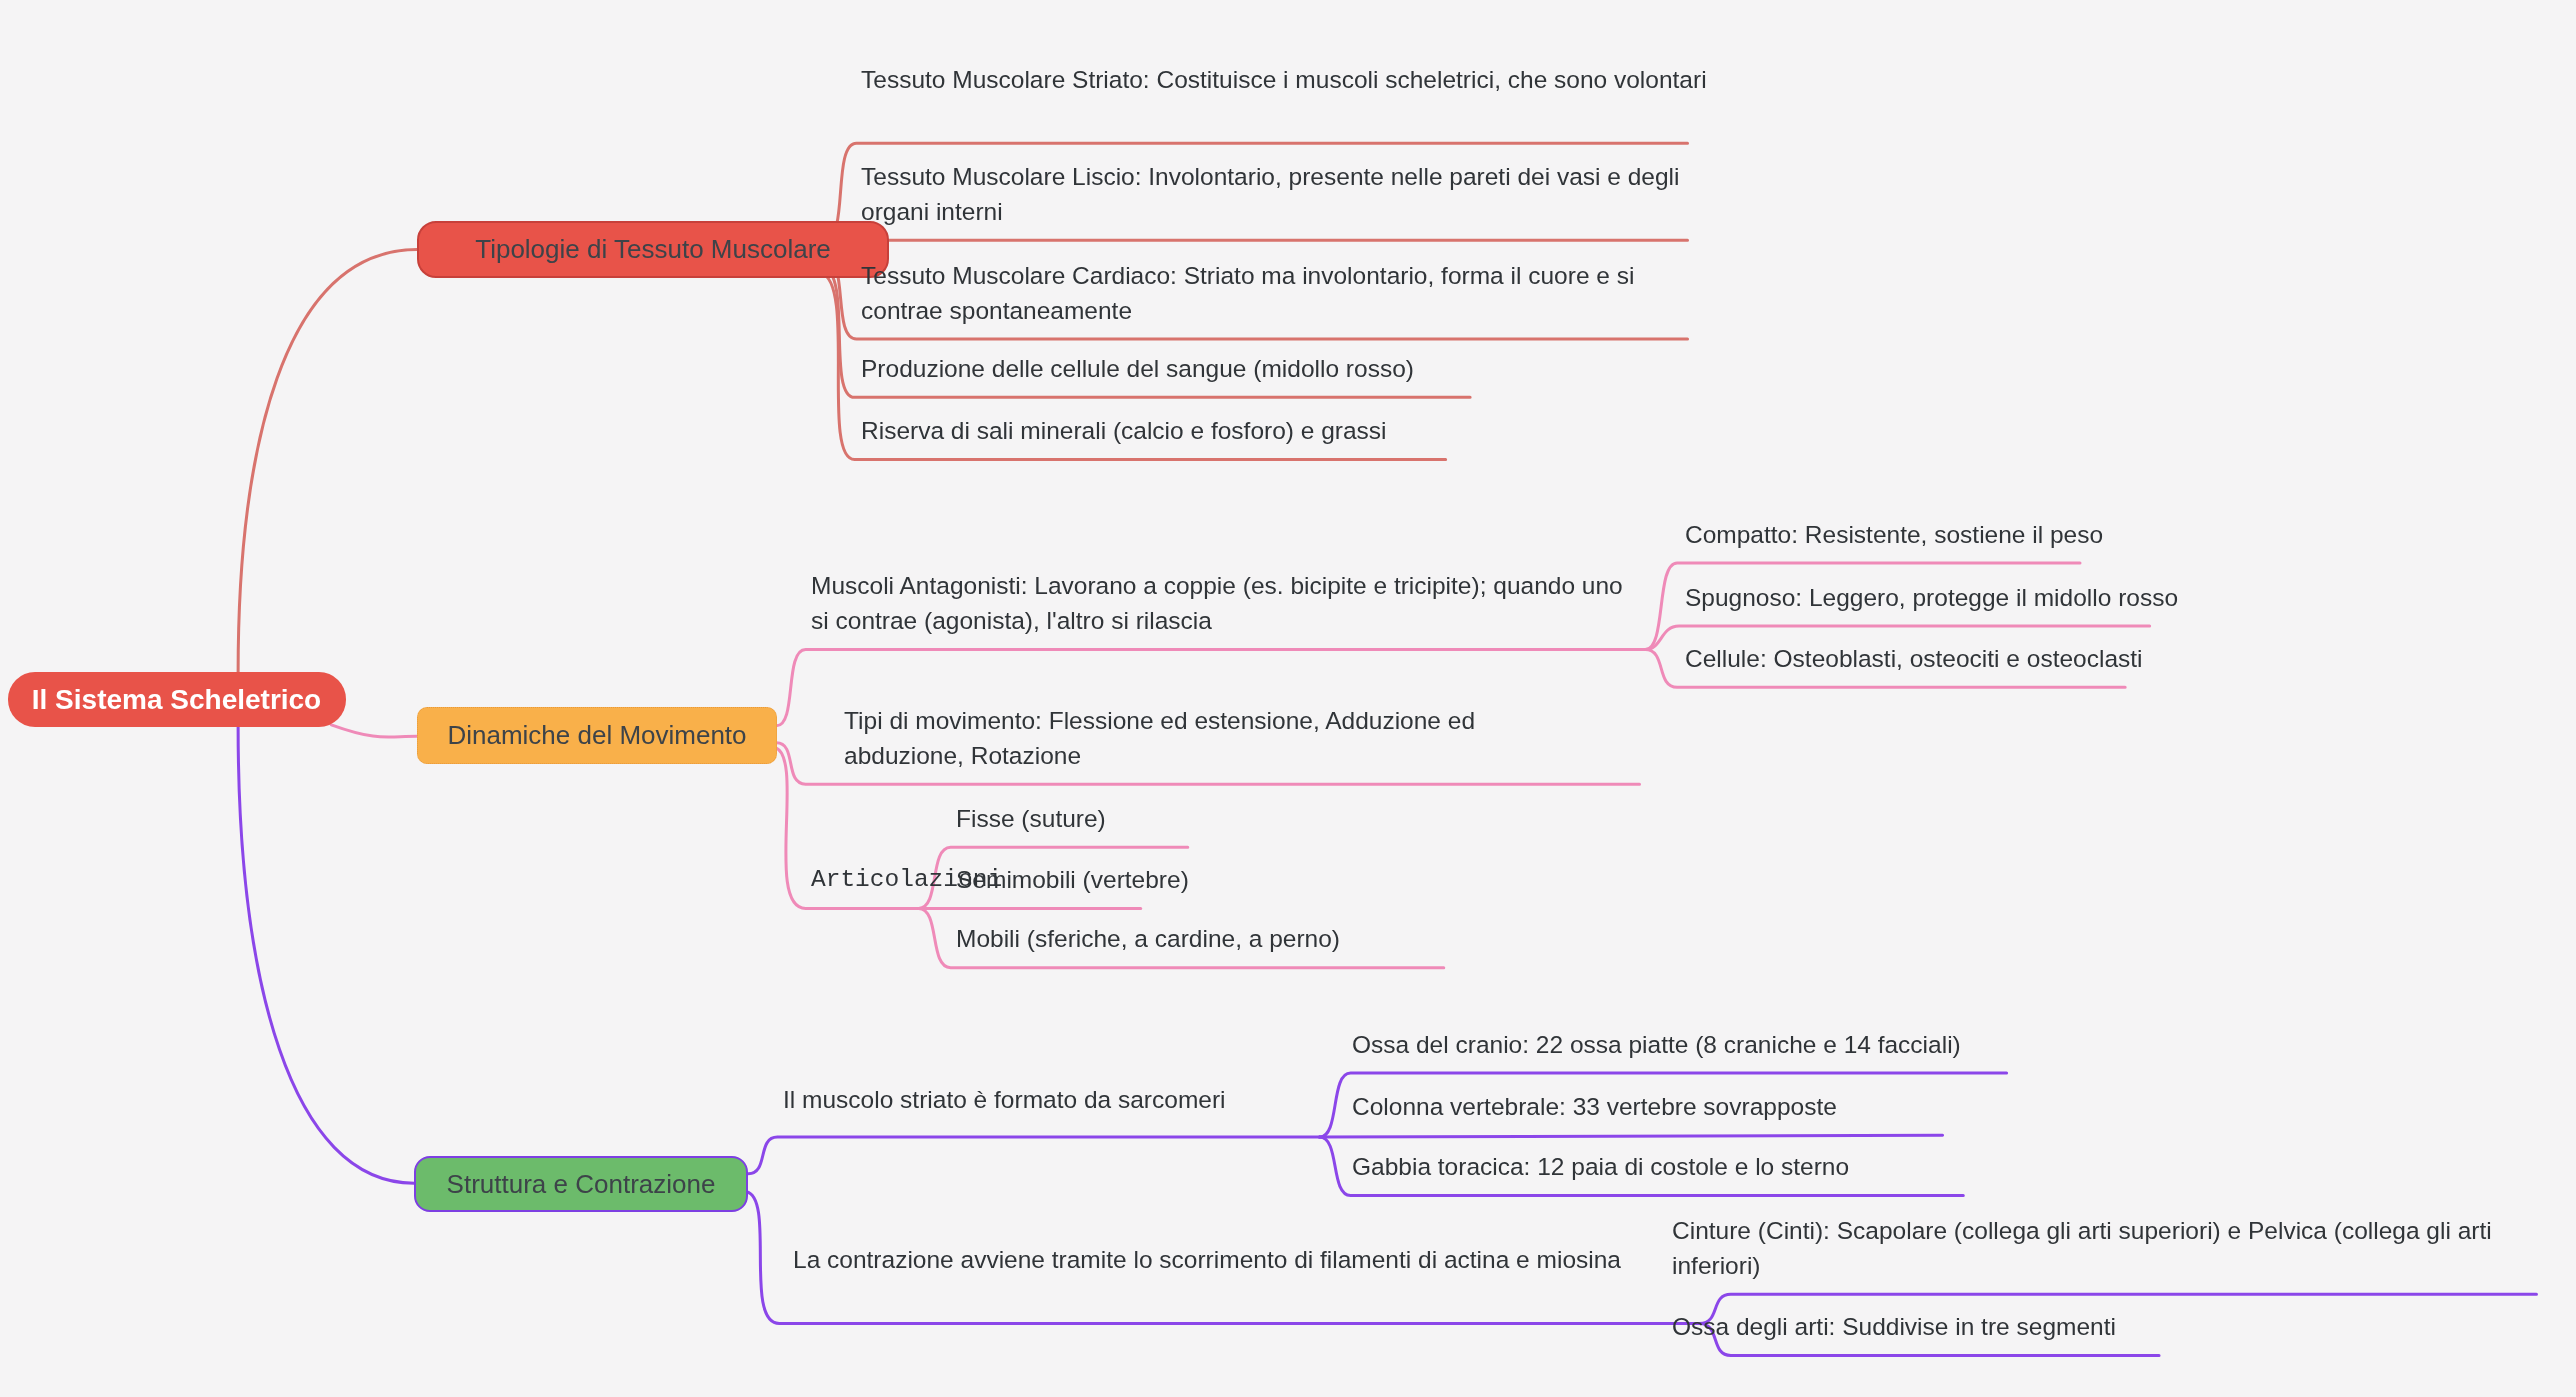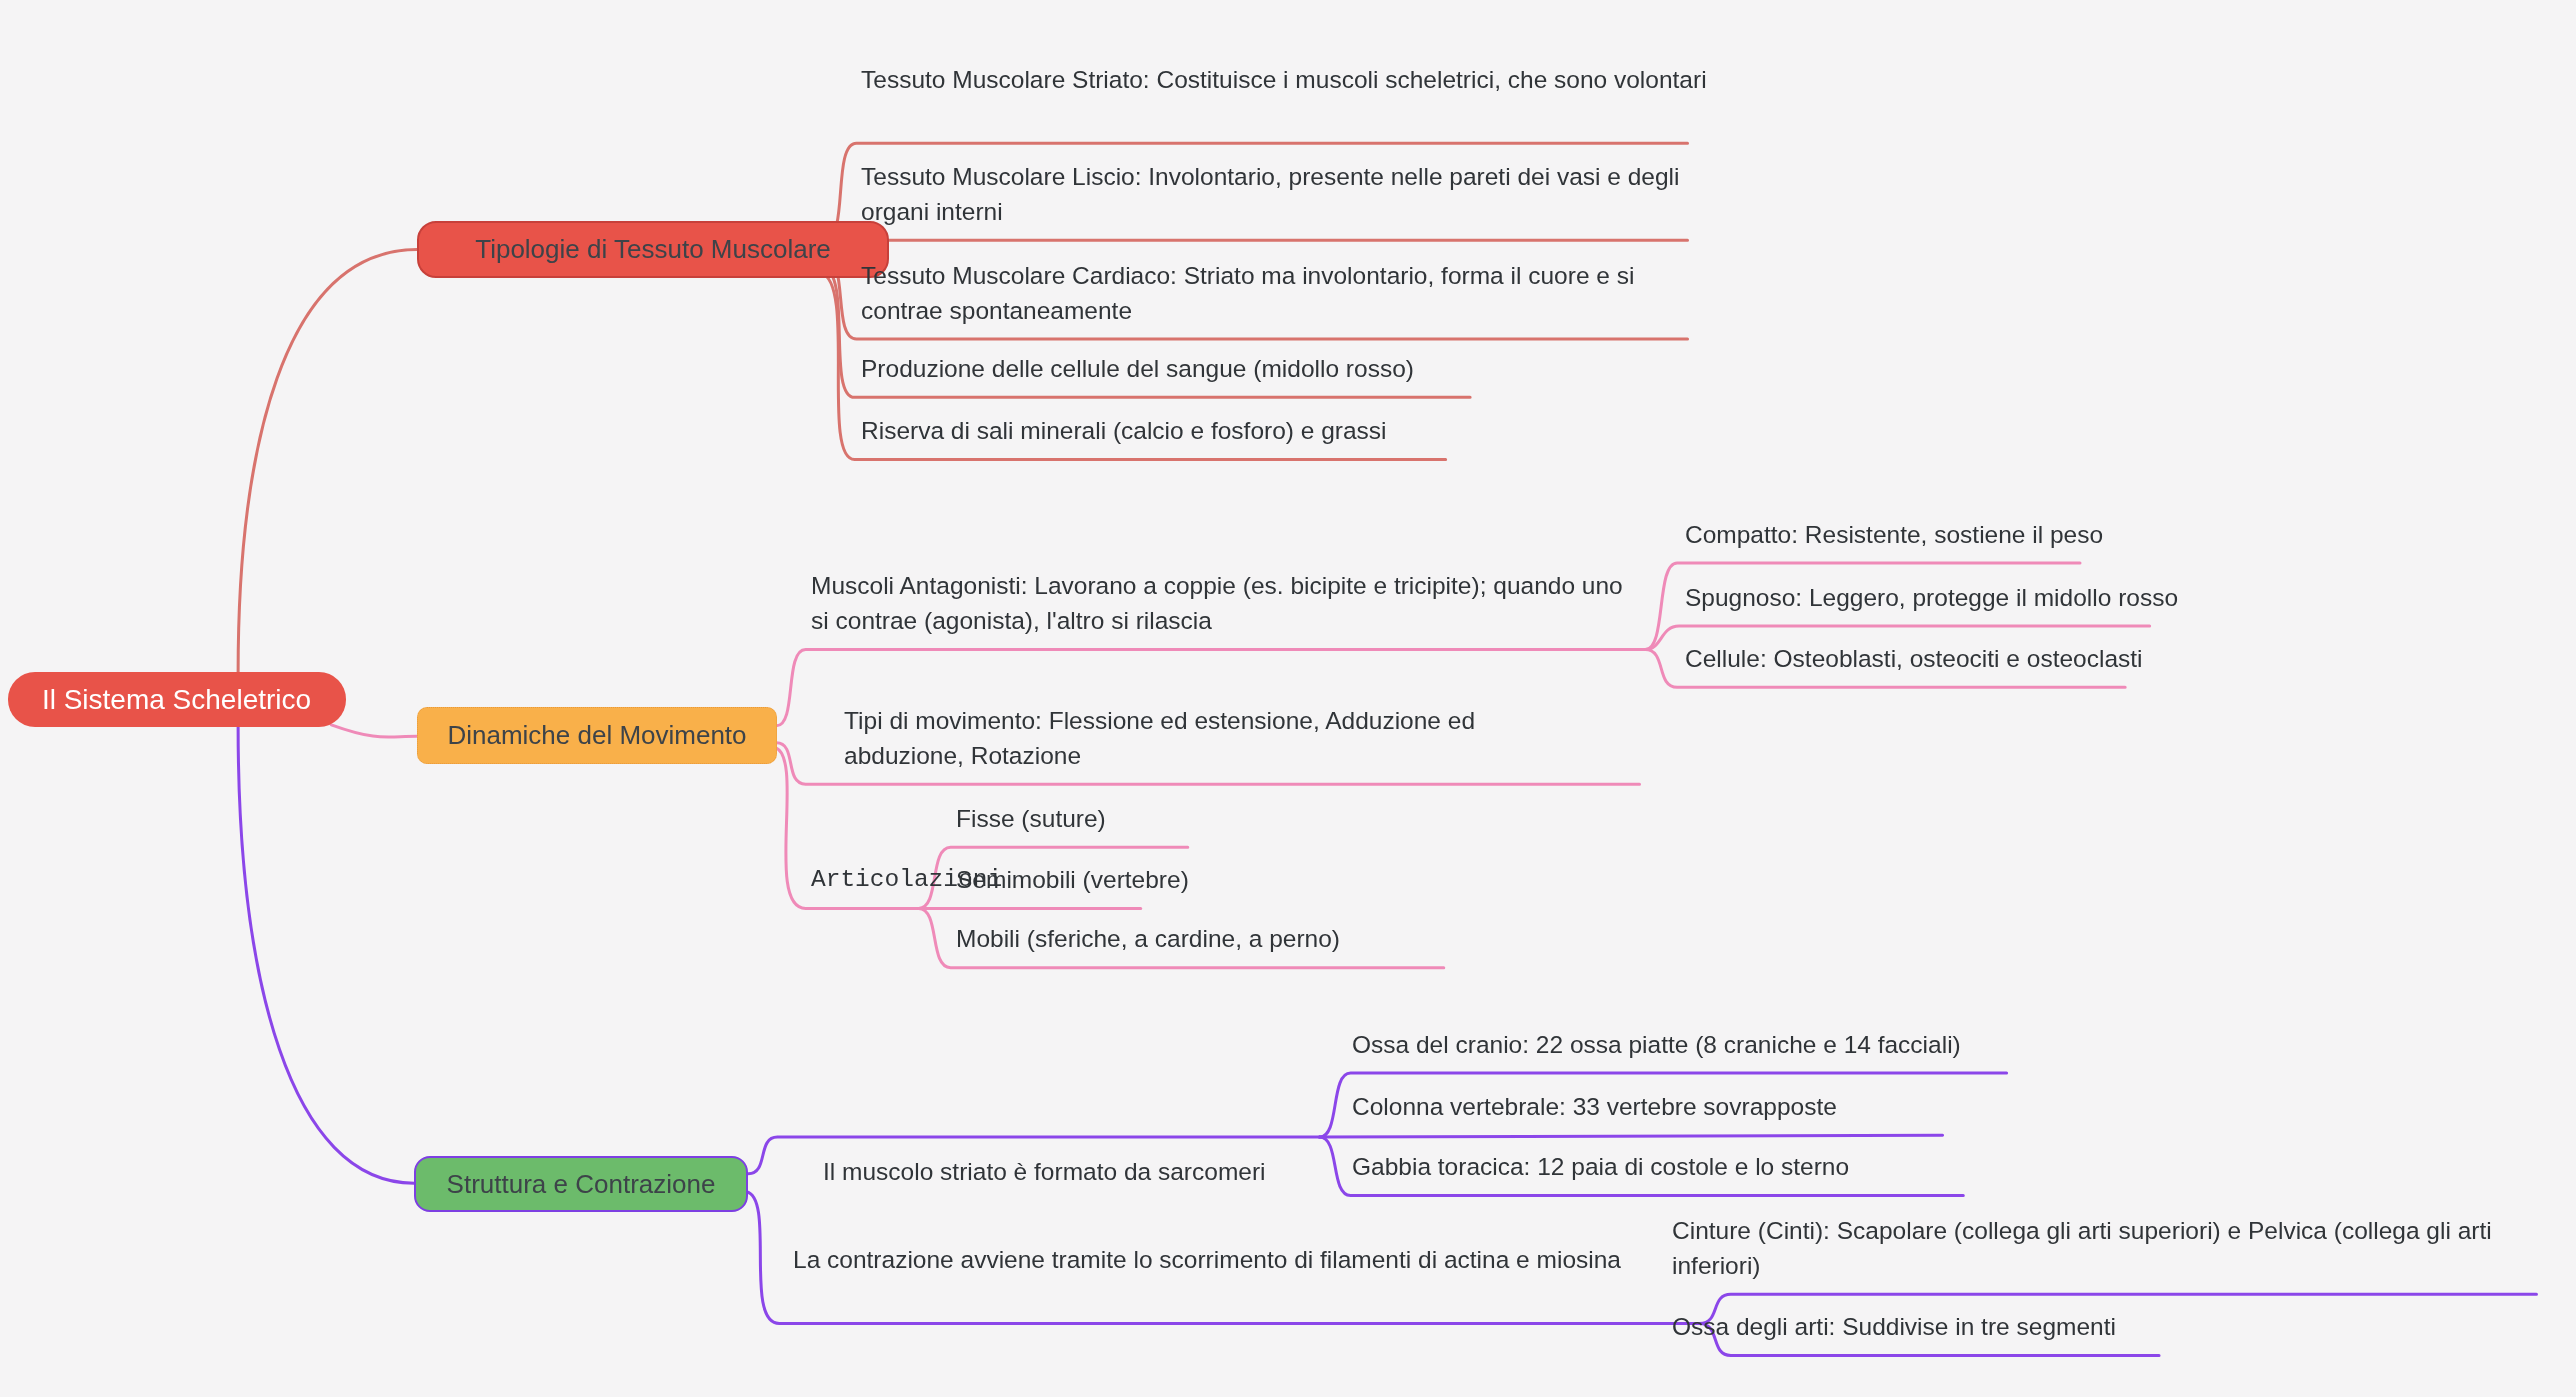--- a/index.html
+++ b/index.html
@@ -15,21 +15,21 @@
   svg.links path.red{stroke:var(--line-red,#d8736d);}
   svg.links path.pink{stroke:var(--line-pink,#ef8ab8);}
   svg.links path.purple{stroke:var(--line-purple,#8b46e9);}
 
   .node{
     position:absolute;display:flex;align-items:center;justify-content:center;
     box-sizing:border-box;text-align:center;cursor:pointer;
   }
   .node.root{
     background:var(--node-red,#e85349);
-    border-radius:27px;color:#ffffff;font-weight:normal;font-size:28px;
+    border-radius:27px;color:#ffffff;font-weight:bold;font-size:28px;
   }
   .node.b1{
     background:var(--node-red,#e85349);
     border:2.8px solid var(--node-red-border,#c7403a);
     border-radius:19px;color:#3d4349;font-size:26px;
   }
   .node.b2{
     background:var(--node-orange,#f9b04a);
     border:1.9px dotted var(--node-orange-border,#e8993b);
     border-radius:10px;color:#3d4349;font-size:26px;
@@ -107,21 +107,21 @@
   <div class="leaf nowrap" style="left:811px;top:862px;font-family:Liberation Mono, monospace;">Articolazioni</div>
 
   <div class="leaf nowrap" style="left:1685px;top:517px;">Compatto: Resistente, sostiene il peso</div>
   <div class="leaf nowrap" style="left:1685px;top:580px;">Spugnoso: Leggero, protegge il midollo rosso</div>
   <div class="leaf nowrap" style="left:1685px;top:641px;">Cellule: Osteoblasti, osteociti e osteoclasti</div>
 
   <div class="leaf nowrap" style="left:956px;top:801px;">Fisse (suture)</div>
   <div class="leaf nowrap" style="left:956px;top:862px;">Semimobili (vertebre)</div>
   <div class="leaf nowrap" style="left:956px;top:921px;">Mobili (sferiche, a cardine, a perno)</div>
 
-  <div class="leaf nowrap" style="left:783px;top:1154px;margin-left:40px;">Il muscolo striato è formato da sarcomeri</div>
+  <div class="leaf nowrap" style="left:783px;top:1082px;">Il muscolo striato è formato da sarcomeri</div>
   <div class="leaf" style="left:777px;top:1242px;width:866px;margin-left:16px;">La contrazione avviene tramite lo scorrimento di filamenti di actina e miosina</div>
 
   <div class="leaf nowrap" style="left:1352px;top:1027px;">Ossa del cranio: 22 ossa piatte (8 craniche e 14 facciali)</div>
   <div class="leaf nowrap" style="left:1352px;top:1089px;">Colonna vertebrale: 33 vertebre sovrapposte</div>
   <div class="leaf nowrap" style="left:1352px;top:1149px;">Gabbia toracica: 12 paia di costole e lo sterno</div>
 
   <div class="leaf" style="left:1672px;top:1213px;width:885px;">Cinture (Cinti): Scapolare (collega gli arti superiori) e Pelvica (collega gli arti inferiori)</div>
   <div class="leaf nowrap" style="left:1672px;top:1309px;">Ossa degli arti: Suddivise in tre segmenti</div>
 
 </div>

